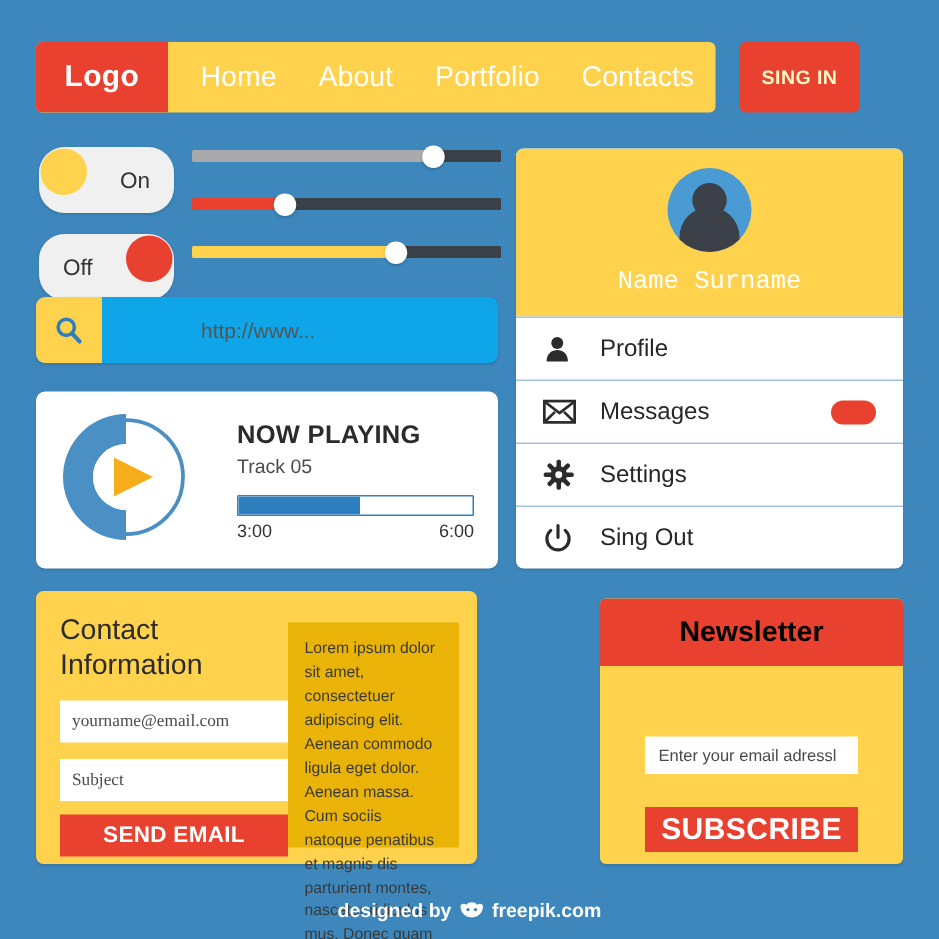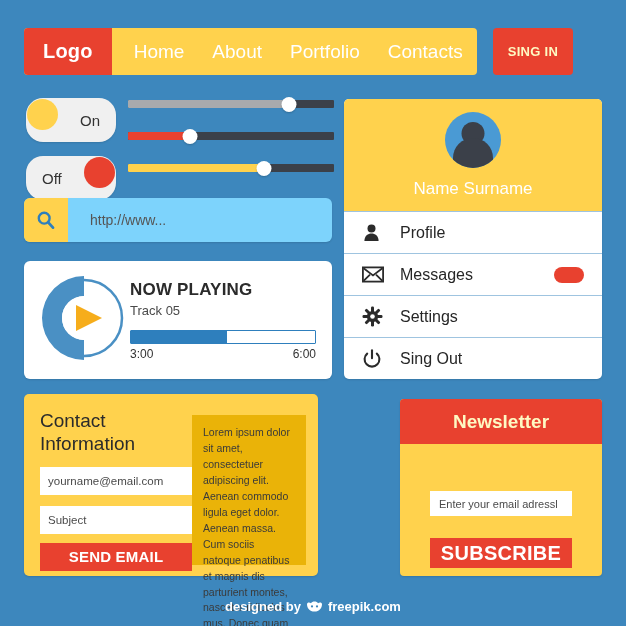--- a/index.html
+++ b/index.html
@@ -140,26 +140,27 @@
     box-shadow: 0 1px 2px rgba(0,0,0,0.2);
   }
 
   
   .searchbar {
     position: absolute;
     left: 24px;
     top: 198px;
     width: 308px;
     height: 44px;
-    background: #7dd3fc;
+    background: #0ea5e9;
     border-radius: 6px;
     display: flex;
     align-items: center;
     overflow: hidden;
     box-shadow: 0 1px 2px rgba(0,0,0,0.12);
+    gap: 44px;
   }
   .search-btn {
     width: 44px;
     height: 44px;
     background: #ffd24d;
     display: flex;
     align-items: center;
     justify-content: center;
     flex: none;
   }
@@ -187,21 +188,21 @@
     border-radius: 6px;
     display: flex;
     align-items: center;
     box-shadow: 0 1px 2px rgba(0,0,0,0.12);
   }
   .player-ring {
     margin-left: 14px;
     flex: none;
   }
   .player-info {
-    margin-left: 0;
+    margin-left: 28px;
     flex: 1;
     padding-right: 16px;
   }
   .now-playing {
     font-size: 17px;
     font-weight: bold;
     color: #2b2b2b;
     letter-spacing: 0.2px;
   }
   .track-name {
@@ -244,20 +245,21 @@
   }
   .profile-head {
     background: #ffd24d;
     height: 112px;
     display: flex;
     flex-direction: column;
     align-items: center;
     justify-content: flex-start;
     padding-top: 13px;
     box-sizing: border-box;
+    font-family: Liberation Mono, monospace;
   }
   .avatar {
     width: 56px;
     height: 56px;
     border-radius: 50%;
     background: #4a9ad4;
     overflow: hidden;
     position: relative;
     flex: none;
   }
@@ -340,21 +342,21 @@
   }
   .contact-field {
     margin-top: 11px;
     width: 152px;
     height: 28px;
     background: #ffffff;
     border: none;
     outline: none;
     box-sizing: border-box;
     padding: 0 8px;
-    font-family: Liberation Sans, sans-serif;
+    font-family: Liberation Serif, serif;
     font-size: 11.5px;
     color: #4a4a4a;
     display: block;
   }
   .contact-field::placeholder { color: #4a4a4a; }
   .send-btn {
     margin-top: 9px;
     width: 152px;
     height: 28px;
     background: #e8412f;
@@ -394,21 +396,21 @@
     flex-direction: column;
     align-items: center;
   }
   .newsletter-head {
     background: #e8412f;
     width: 100%;
     height: 45px;
     display: flex;
     align-items: center;
     justify-content: center;
-    color: #fef9c3;
+    color: #000000;
     font-size: 19px;
     font-weight: bold;
     flex: none;
   }
   .newsletter-input {
     margin-top: 47px;
     width: 142px;
     height: 25px;
     background: #ffffff;
     border: none;

